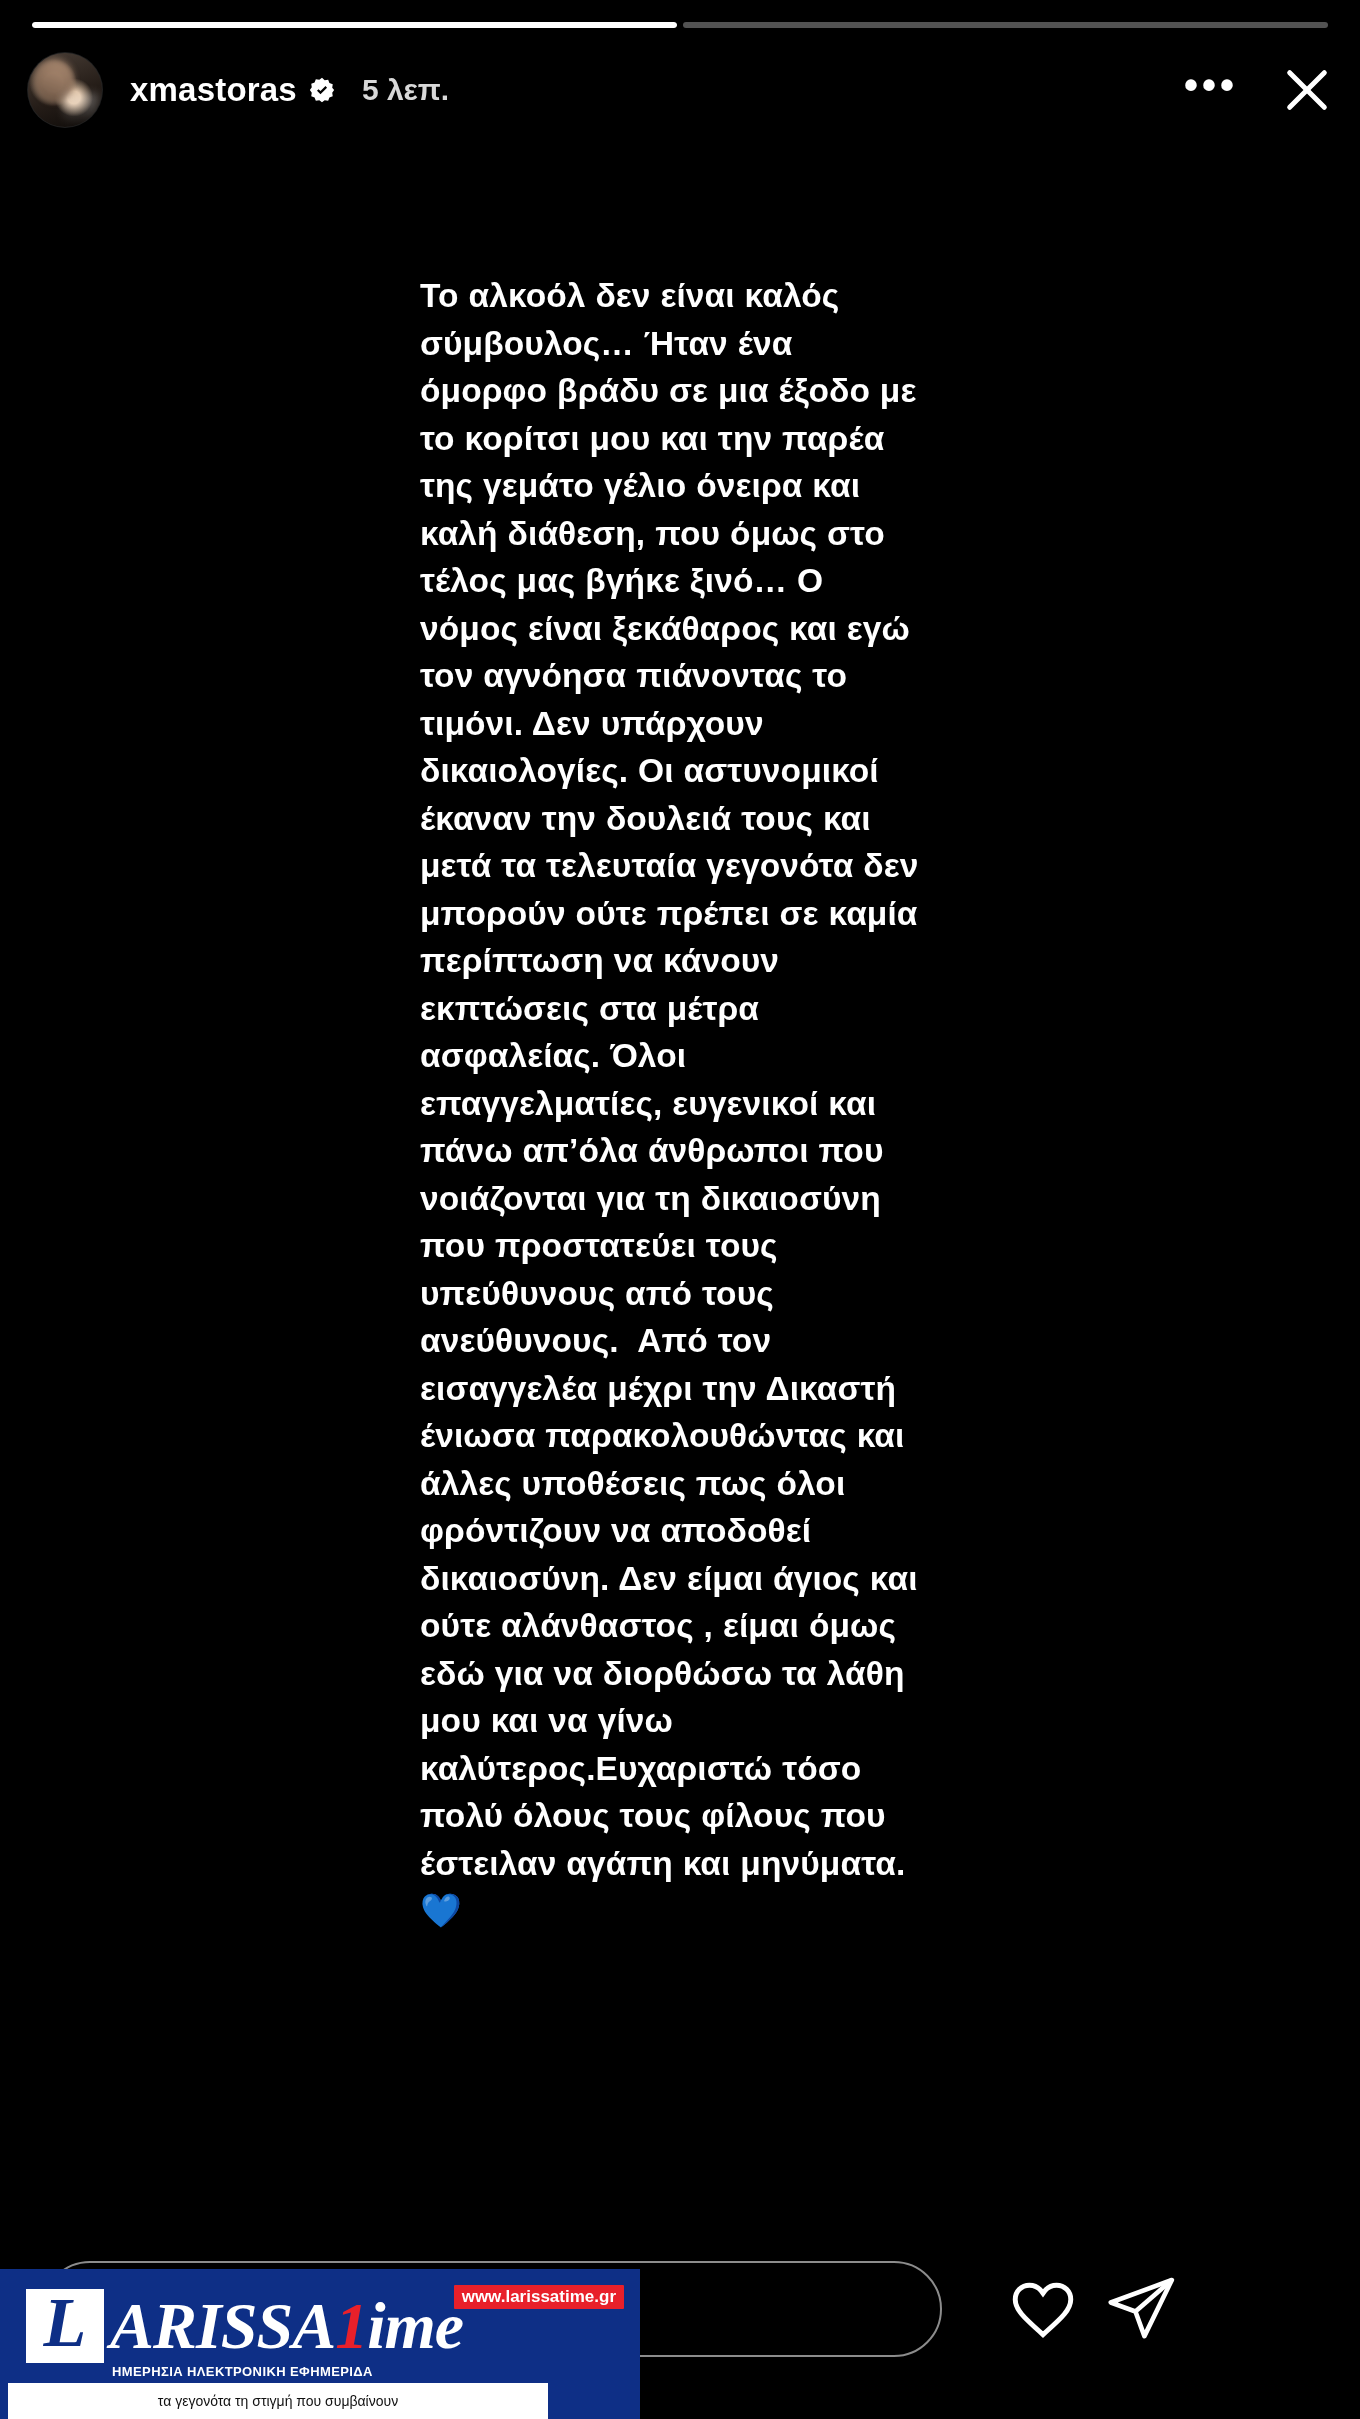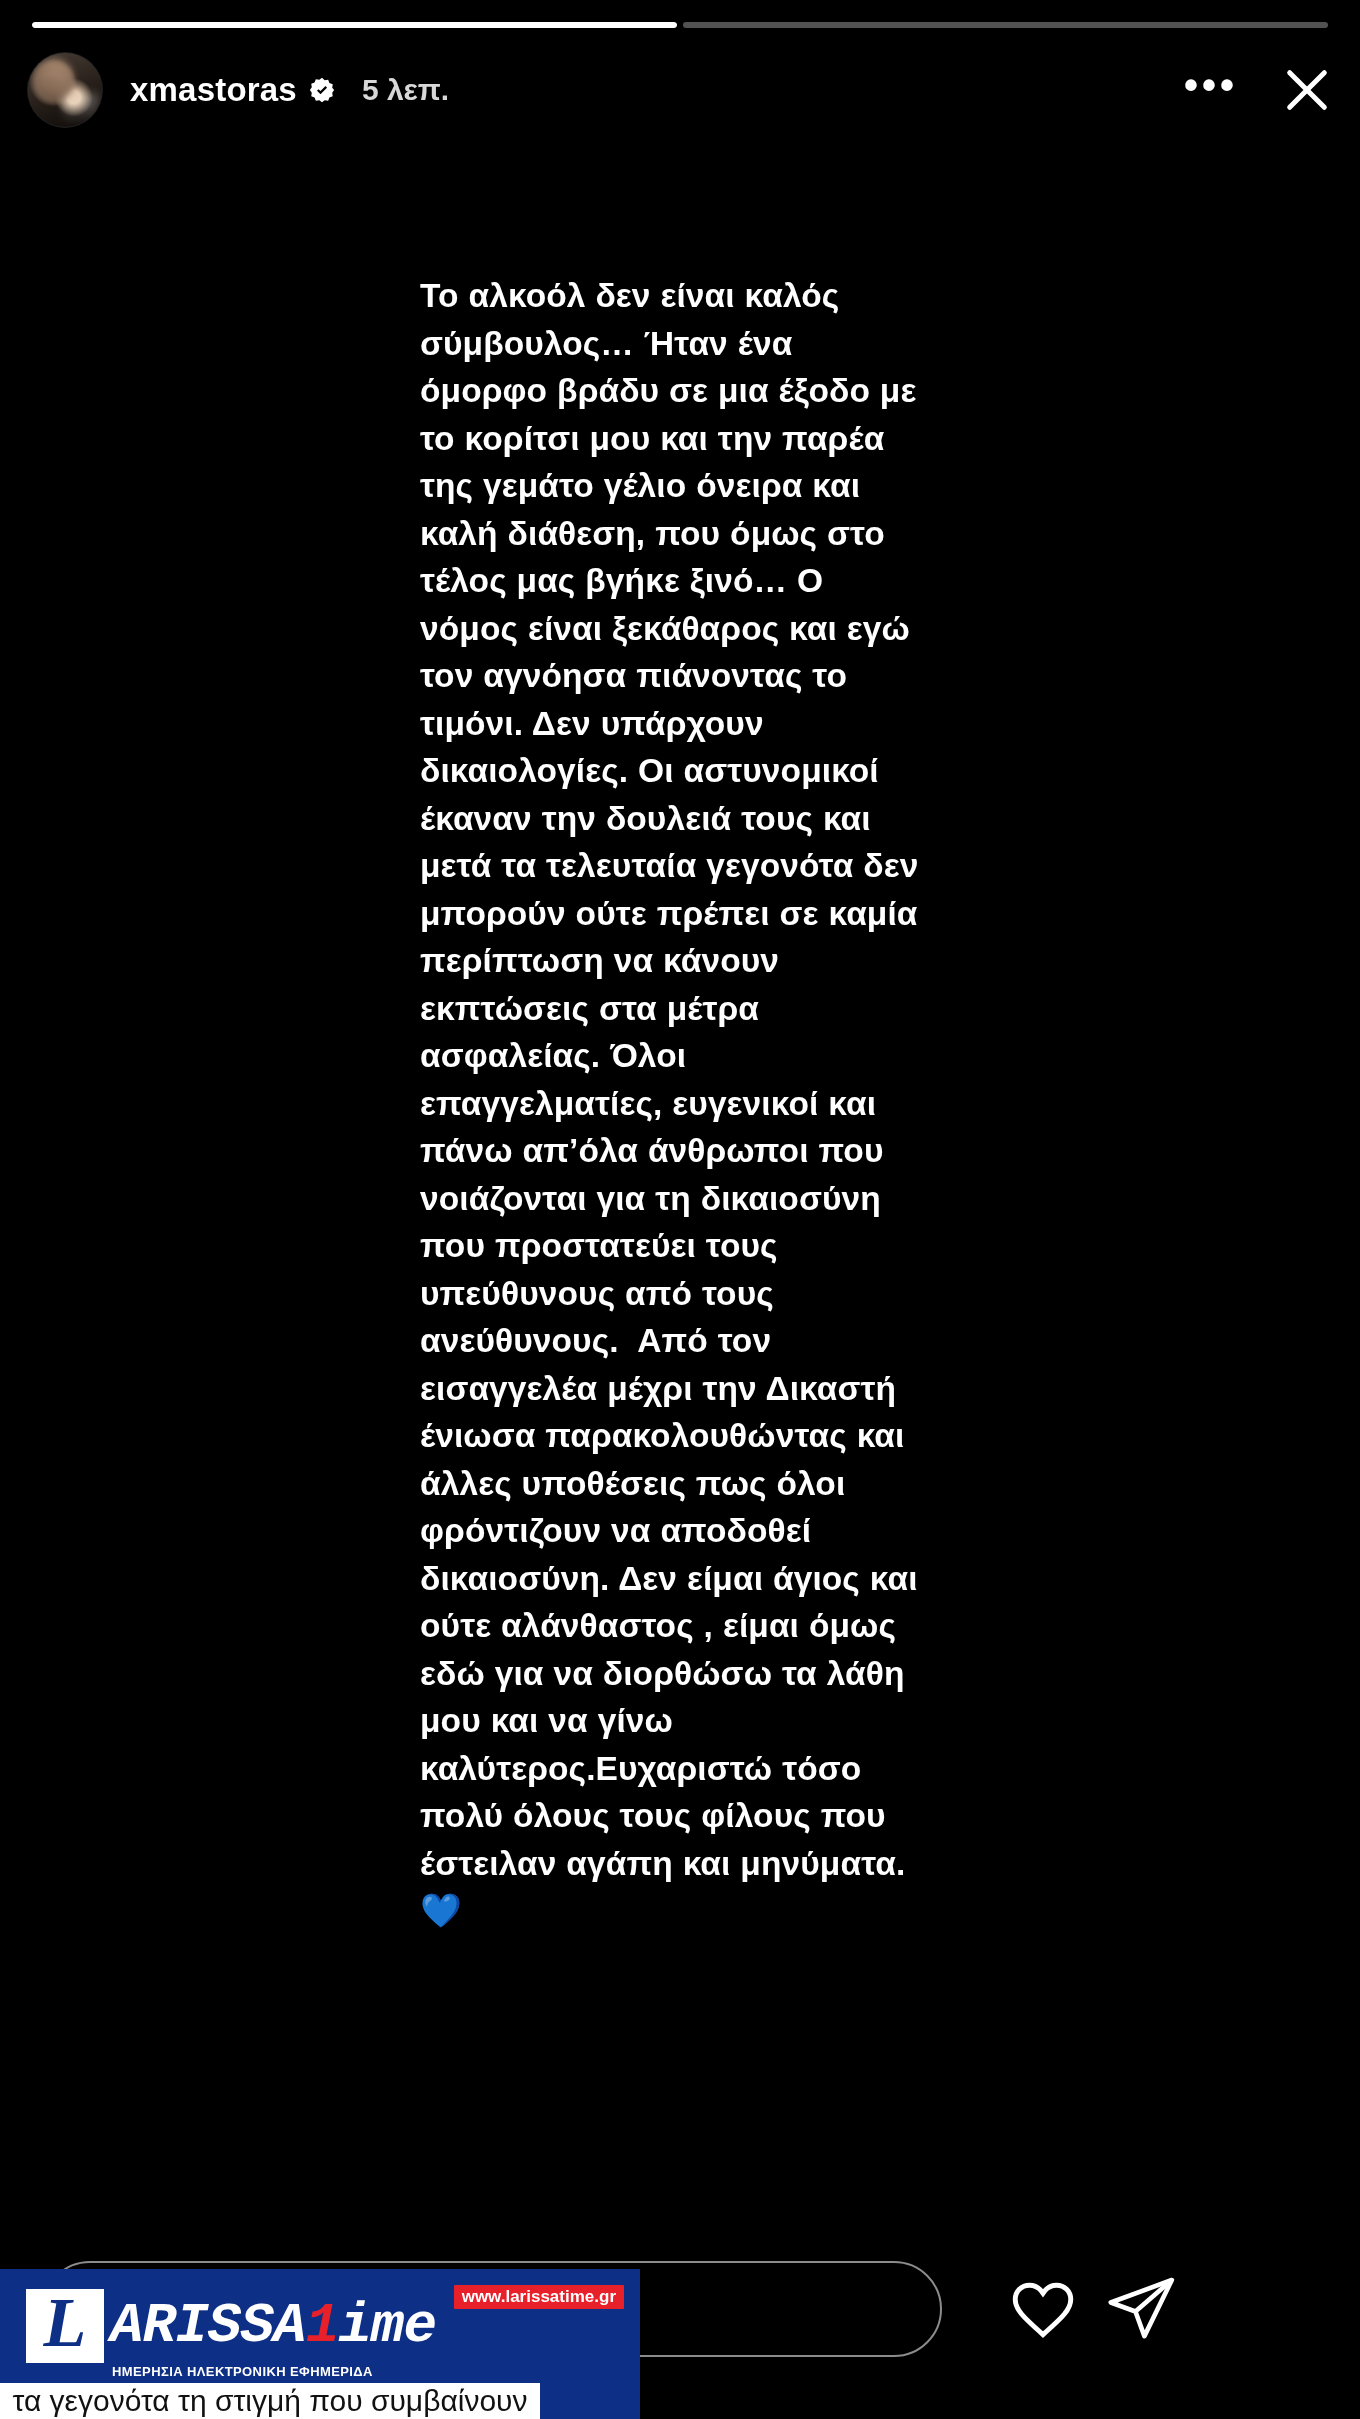--- a/index.html
+++ b/index.html
@@ -237,24 +237,24 @@
     font-weight: 700;
     font-style: italic;
     font-family: "Liberation Serif", serif;
   }
   .wm-main {
     position: relative;
     flex: 0 0 auto;
   }
   .wm-word {
     color: #ffffff;
-    font-size: 56px;
+    font-size: 66px;
     font-weight: 700;
     font-style: italic;
-    font-family: Liberation Mono, monospace;
+    font-family: Liberation Serif, serif;
     letter-spacing: -1px;
     line-height: 74px;
     white-space: nowrap;
   }
   .wm-word .red { color: #e8202a; }
   .wm-sub {
     position: absolute;
     left: 2px;
     bottom: -16px;
     color: #ffffff;
@@ -270,27 +270,27 @@
     color: #ffffff;
     font-size: 17px;
     font-weight: 700;
     background: #e8202a;
     padding: 2px 8px;
     border-radius: 1px;
     white-space: nowrap;
   }
   .wm-tag {
     position: absolute;
-    left: 0;
+    left: 8px;
     bottom: 0;
     width: 540px;
     height: 36px;
     background: #ffffff;
     color: #111;
-    font-size: 30px;
+    font-size: 14px;
     display: flex;
     align-items: center;
     justify-content: center;
   }
 </style>
 </head>
 <body>
 
 <div class="story-frame">
 

